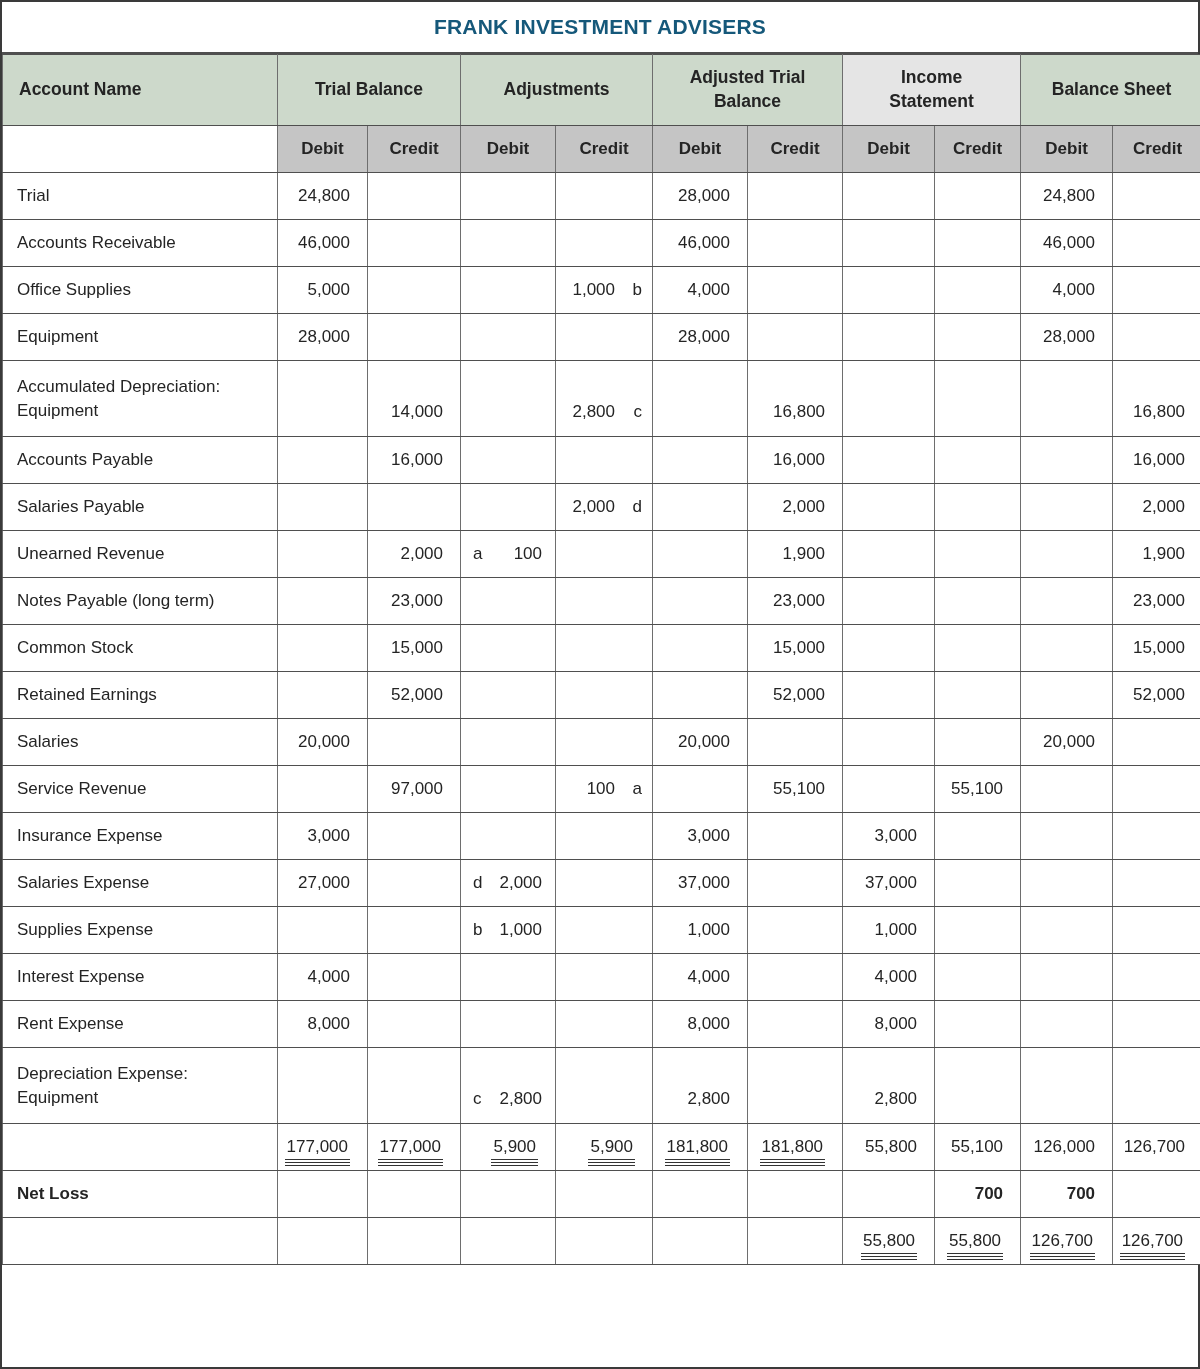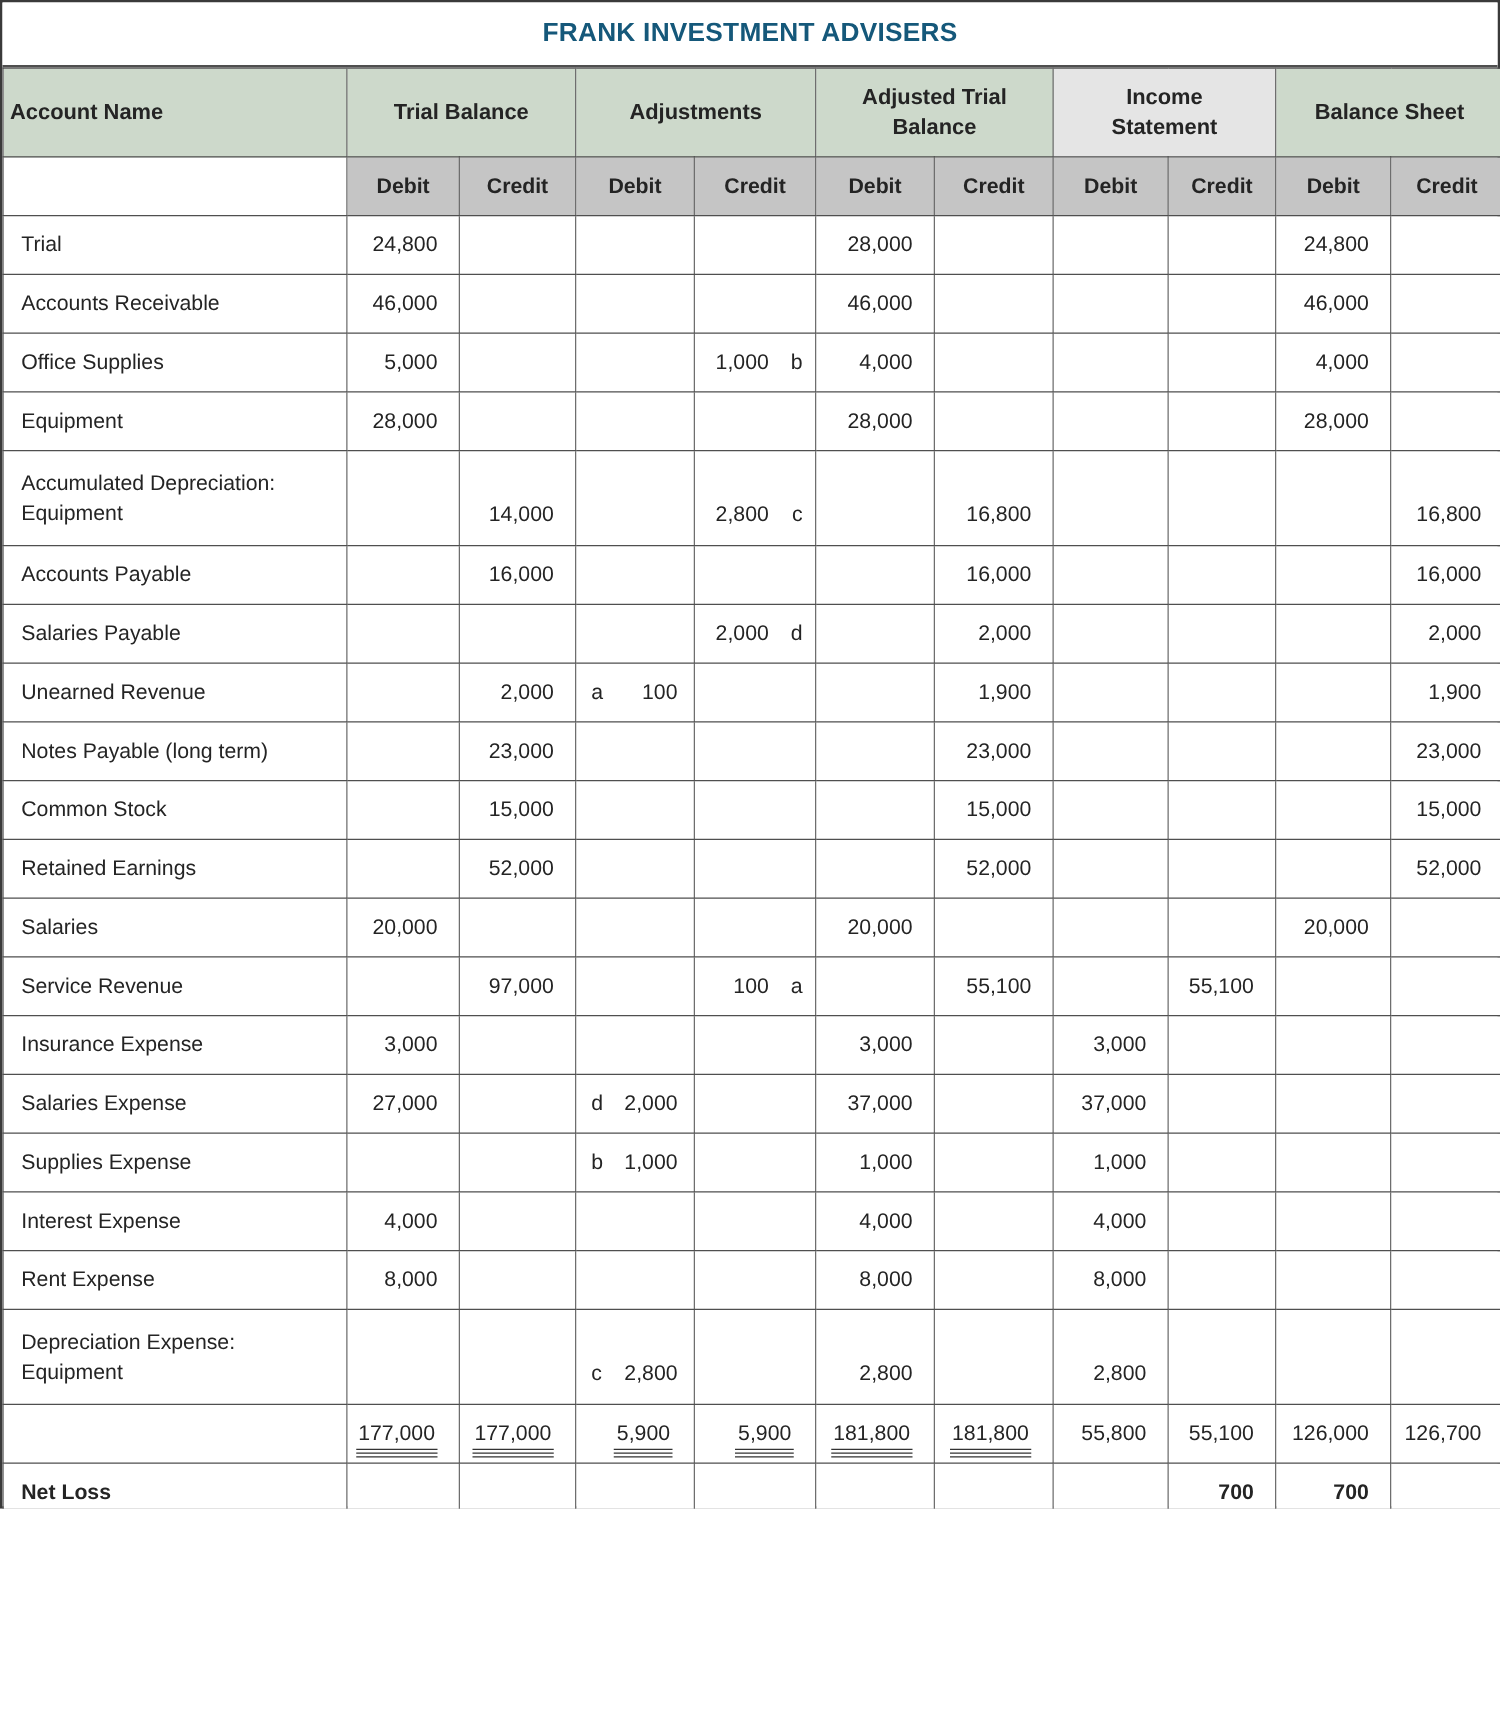--- a/index.html
+++ b/index.html
@@ -4,21 +4,21 @@
 <style>
   * { box-sizing: border-box; margin: 0; padding: 0; }
   html, body { background: #ffffff; }
   body {
     font-family: "Liberation Sans", "DejaVu Sans", sans-serif;
     color: #242424;
     width: 1200px;
   }
   .sheet {
     width: 1200px;
-    height: 1207px;
+    height: 1369px;
     border: 2px solid #3a3a3a;
     background: #fff;
   }
   .title-row {
     display: flex;
     align-items: center;
     justify-content: center;
     border-bottom: 2px solid #4f4f4f;
     background: #fff;
     text-align: center;
@@ -57,21 +57,21 @@
     height: 71px;
     font-weight: bold;
     font-size: 17.5px;
     text-align: center;
     vertical-align: middle;
     padding: 0 24px;
     line-height: 1.35;
   }
   tr.group-row th.account-h {
     text-align: left;
-    padding: 0 0 0 5px;
+    padding: 0 0 0 16px;
   }
   tr.sub-row th {
     height: 47px;
     font-weight: bold;
     text-align: center;
     vertical-align: middle;
   }
   tr.sub-row th.blank-h { background: #fff; }
   tbody tr { height: 47px; }
   tbody tr.row-tall { height: 76px; }

